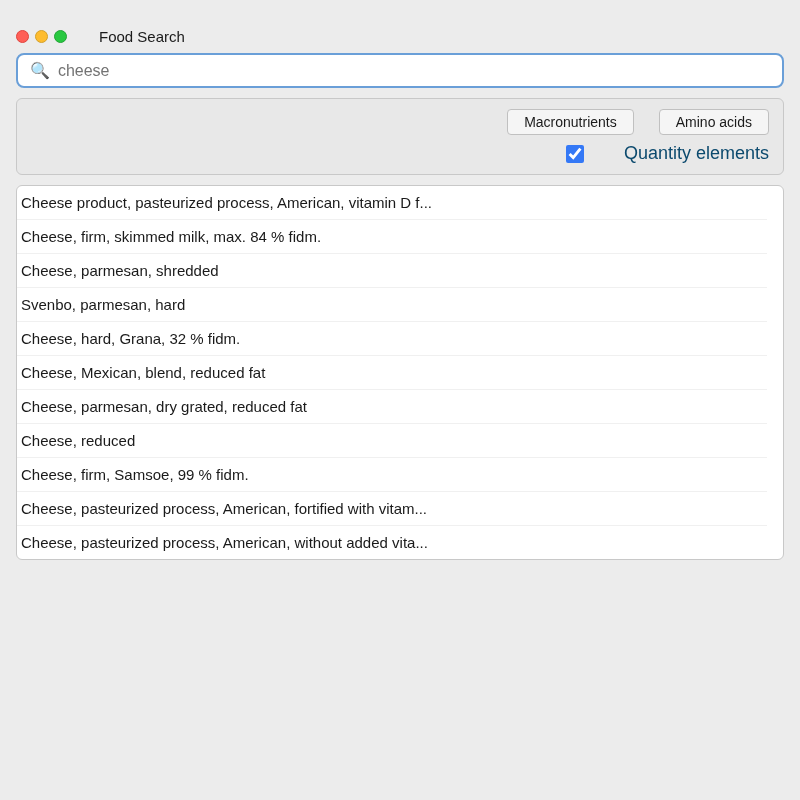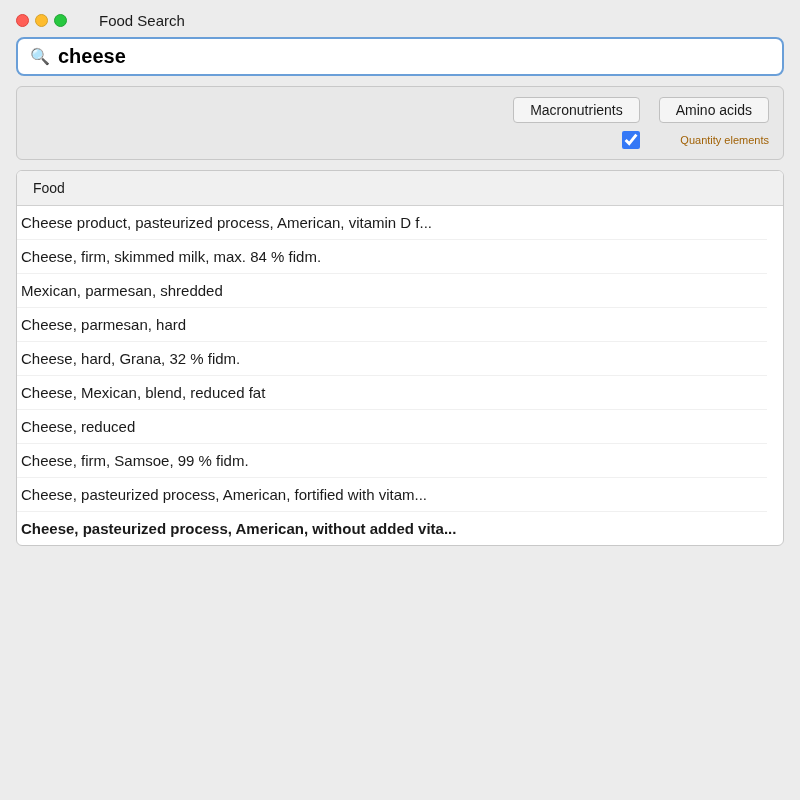--- a/index.html
+++ b/index.html
@@ -13,21 +13,21 @@
       background: #ececec;
       width: 800px;
       height: 800px;
       overflow: hidden;
       position: relative;
     }
 
     .title-bar {
       display: flex;
       align-items: center;
-      padding: 12px 16px 8px 16px;
+      padding: 28px 16px 8px 16px;
       gap: 8px;
     }
 
     .traffic-lights {
       display: flex;
       gap: 6px;
       align-items: center;
     }
 
     .traffic-light {
@@ -66,65 +66,64 @@
 
     .search-icon-wrap {
       margin-right: 8px;
       color: #999;
       font-size: 16px;
     }
 
     .search-input {
       border: none;
       outline: none;
-      font-size: 20px;
-      color: #000000;
+      font-size: 16px;
+      color: #737373;
       background: transparent;
       width: 100%;
       caret-color: #000;
-      font-weight: bold;
     }
 
     .filter-area {
       background: #e8e8e8;
       border: 1px solid #c8c8c8;
       border-radius: 6px;
       padding: 10px 14px;
       display: flex;
       flex-direction: column;
       align-items: flex-end;
       gap: 8px;
       margin-bottom: 10px;
     }
 
     .filter-row {
       display: flex;
-      gap: 19px;
+      gap: 25px;
       align-items: center;
     }
 
     .filter-tab {
       background: #f5f5f5;
       border: 1px solid #c0c0c0;
       border-radius: 4px;
       padding: 4px 16px;
       font-size: 14px;
       color: #1a1a1a;
       cursor: pointer;
     }
 
     .checkbox-row {
       display: flex;
       align-items: center;
       gap: 8px;
     }
 
     .checkbox-label {
-      font-size: 11px;
-      color: #a16207;
+      font-size: 18px;
+      color: #0c4a6e;
       margin-left: 32px;
     }
 
     .checkbox-input {
       width: 18px;
       height: 18px;
       accent-color: #3478f6;
       cursor: pointer;
     }
 
@@ -155,21 +154,20 @@
     .table-row {
       padding: 8px 4px;
       border-bottom: 1px solid #f0f0f0;
       font-size: 15px;
       color: #1a1a1a;
       cursor: pointer;
     }
 
     .table-row:last-child {
       border-bottom: none;
-      font-weight: bold;
     }
 
     .truncate {
       white-space: nowrap;
       overflow: hidden;
       text-overflow: ellipsis;
       max-width: 750px;
     }
   </style>
 </head>
@@ -196,30 +194,28 @@
       <button class="filter-tab">Macronutrients</button>
       <button class="filter-tab">Amino acids</button>
     </div>
     <div class="checkbox-row">
       <input class="checkbox-input" type="checkbox" id="qty-checkbox" checked="" style="">
       <label class="checkbox-label" for="qty-checkbox">Quantity elements</label>
     </div>
   </div>
 
   <div class="table-container">
-    <div class="table-header">
-      <span class="table-header-cell">Food</span>
-    </div>
     <div class="table-body" id="table-body">
     <div class="table-row truncate">Cheese product, pasteurized process, American, vitamin D f...</div>
         <div class="table-row truncate">Cheese, firm, skimmed milk, max. 84 % fidm.</div>
-        <div class="table-row truncate">Mexican, parmesan, shredded</div>
-        <div class="table-row truncate">Cheese, parmesan, hard</div>
+        <div class="table-row truncate">Cheese, parmesan, shredded</div>
+        <div class="table-row truncate">Svenbo, parmesan, hard</div>
         <div class="table-row truncate">Cheese, hard, Grana, 32 % fidm.</div>
         <div class="table-row truncate">Cheese, Mexican, blend, reduced fat</div>
+        <div class="table-row truncate">Cheese, parmesan, dry grated, reduced fat</div>
         <div class="table-row truncate">Cheese, reduced</div>
         <div class="table-row truncate">Cheese, firm, Samsoe, 99 % fidm.</div>
         <div class="table-row truncate">Cheese, pasteurized process, American, fortified with vitam...</div>
         <div class="table-row truncate">Cheese, pasteurized process, American, without added vita...</div>
       </div>
   </div>
 
 </div>
 
 </body></html>

